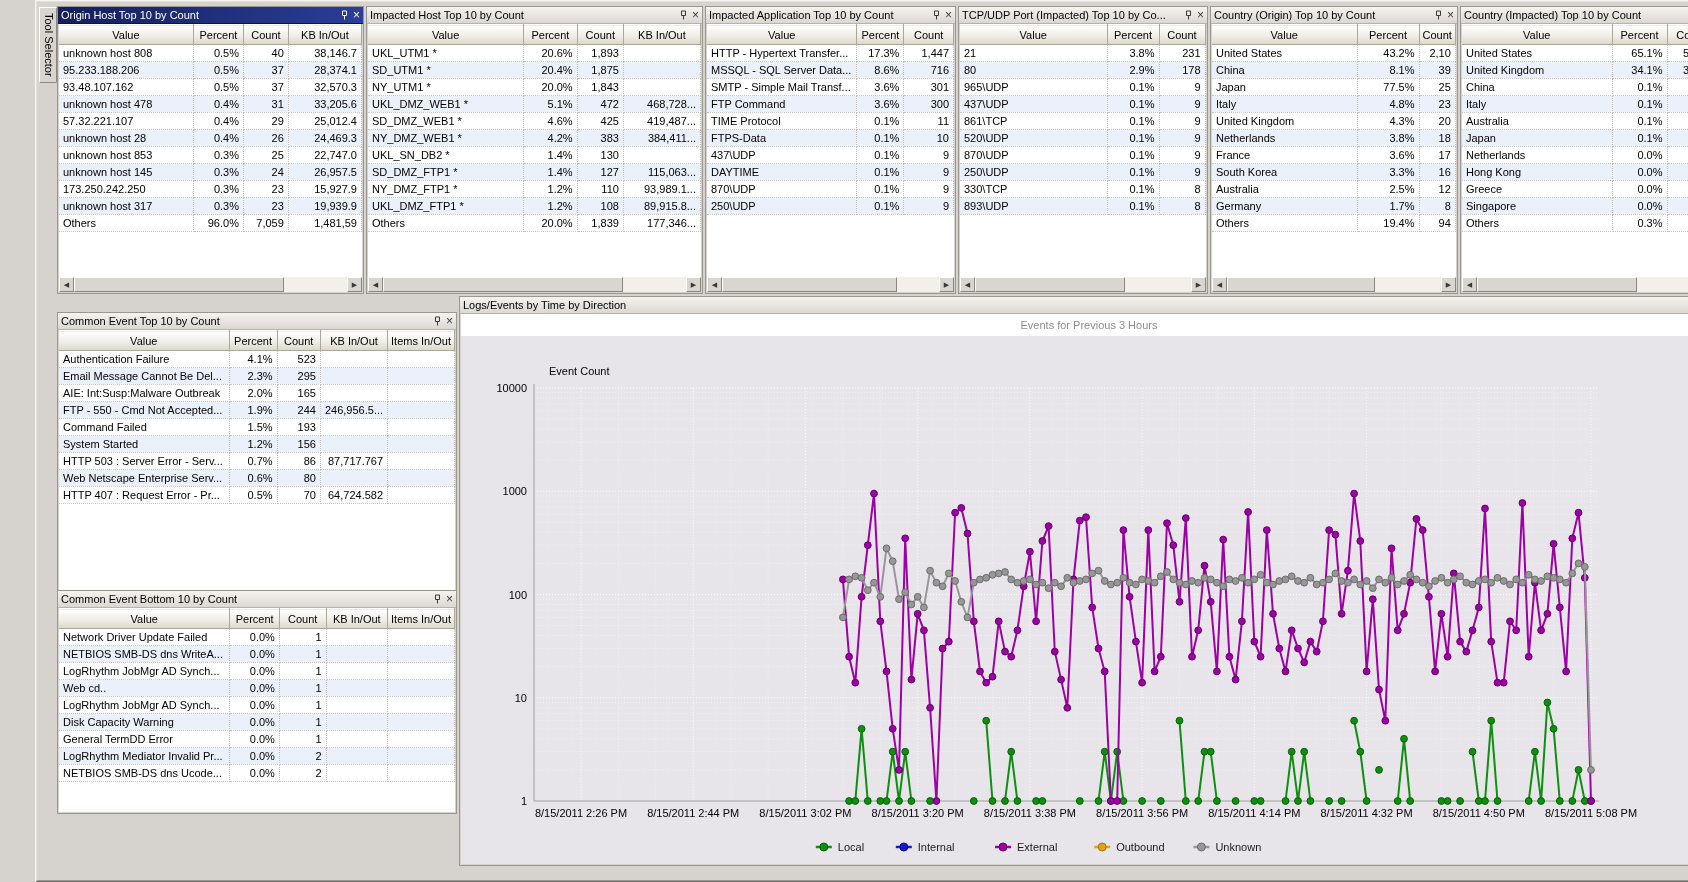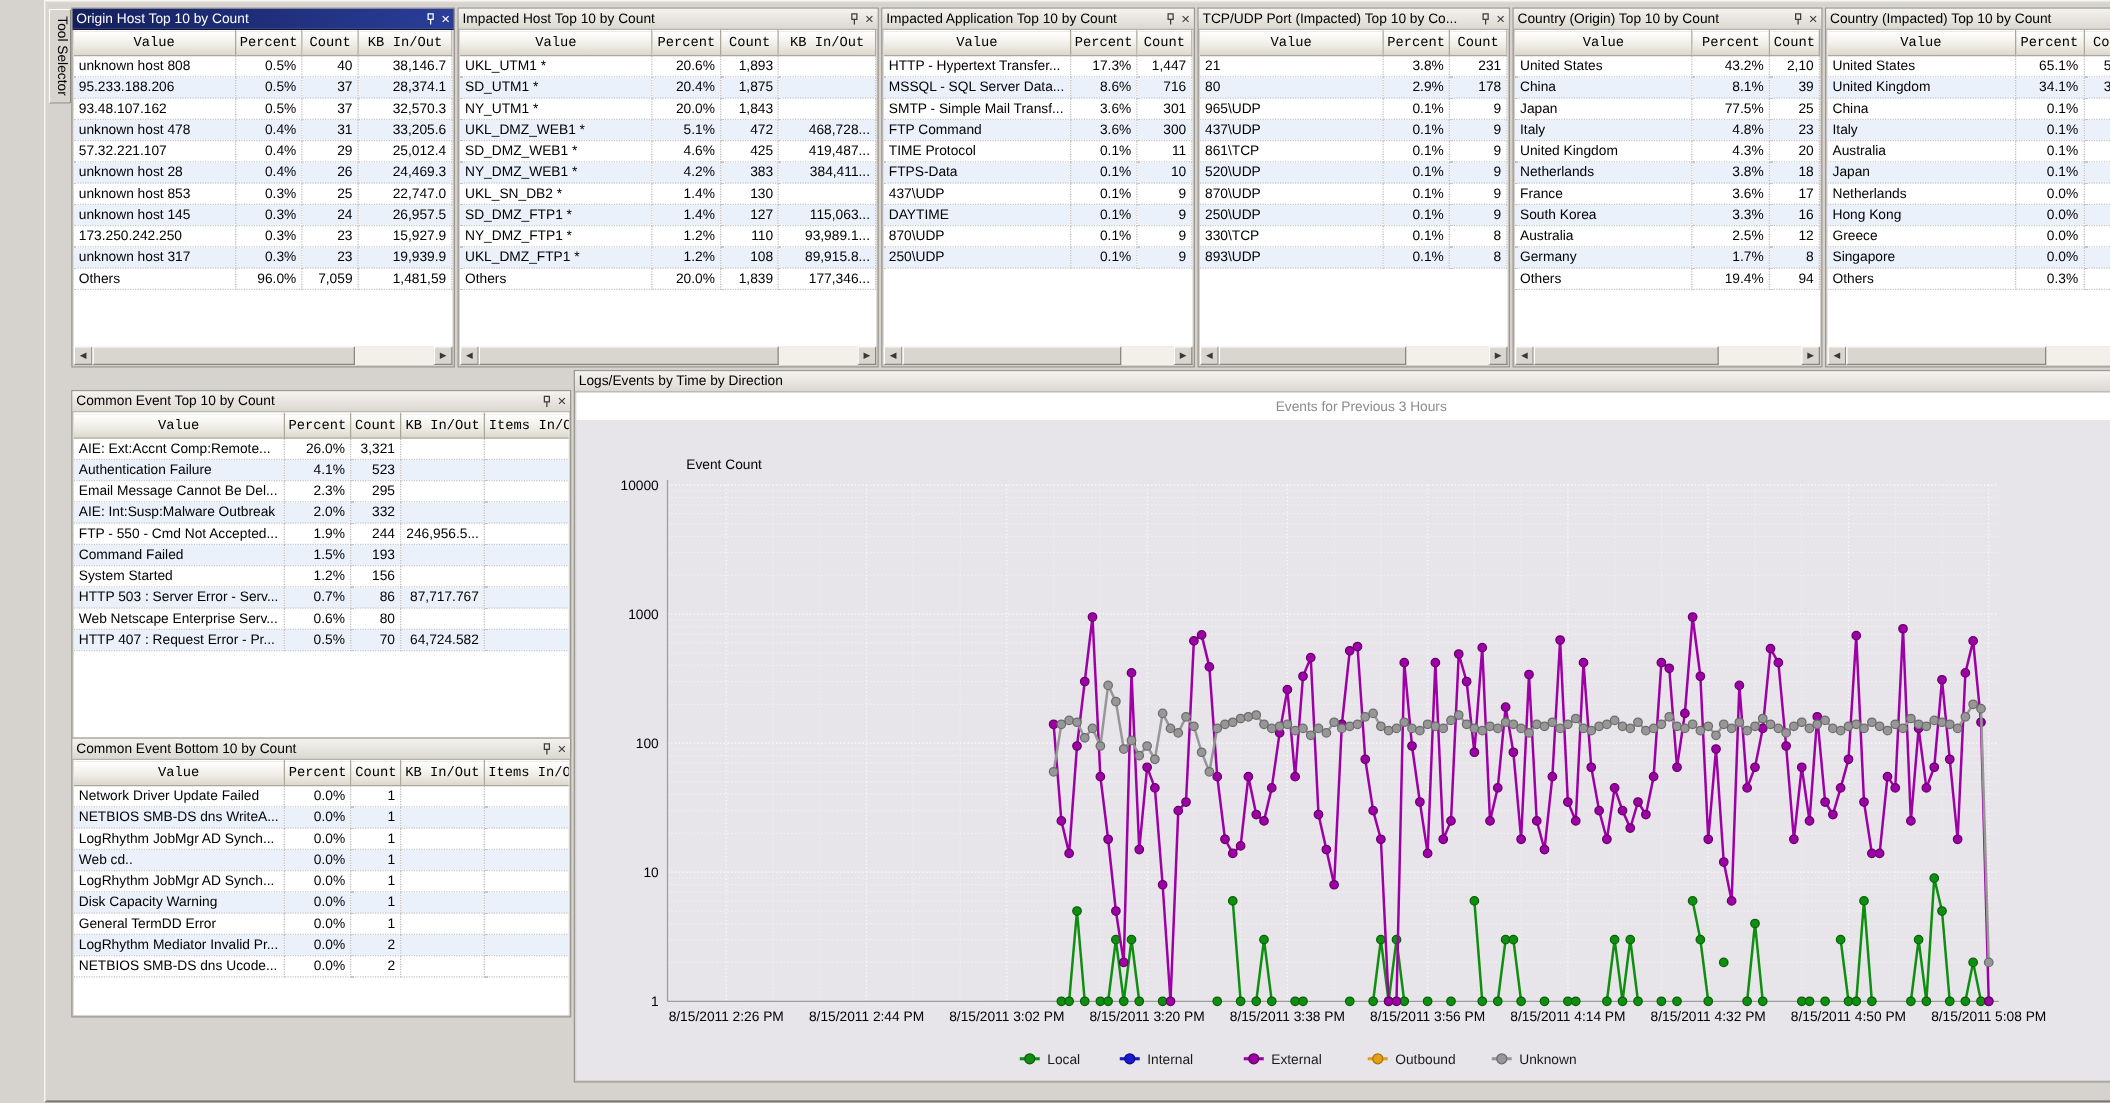--- a/index.html
+++ b/index.html
@@ -19,21 +19,21 @@
   .titlebar.active{background:linear-gradient(90deg,#141F5C,#2A3E99);color:#fff;border-bottom:1px solid #0d1440;}
   .titlebar .t{flex:1;white-space:nowrap;overflow:hidden;}
   .ticons{display:flex;align-items:center;gap:4px;color:#3d3b37;}
   .titlebar.active .ticons{color:#fff;}
   .close{font-size:12px;line-height:10px;cursor:default;}
   .content{position:absolute;top:17px;left:1px;right:1px;bottom:16px;background:#fff;overflow:hidden;}
   .content.noscroll{bottom:1px;}
   table{border-collapse:collapse;table-layout:fixed;font-size:11px;color:#000;}
   th{background:linear-gradient(180deg,#ffffff,#EFEDE6 55%,#DBD7CC);border-right:1px solid #aca899;
      border-bottom:1px solid #aca899;border-top:1px solid #fff;height:19px;font-weight:normal;
-     text-align:center;padding:0 3px;white-space:nowrap;overflow:hidden;font-family:Liberation Mono, monospace;}
+     text-align:center;padding:0 3px;white-space:nowrap;overflow:hidden;}
   td{height:16px;padding:0 4px;border-right:1px dotted #bdbdbd;border-bottom:1px dotted #c6c6c6;
      white-space:nowrap;overflow:hidden;}
   td.l{text-align:left;} td.r{text-align:right;}
   tbody tr:nth-child(even) td{background:#EAF1FA;}
   
   .hscroll{position:absolute;left:1px;right:1px;bottom:1px;height:15px;background:#F2F0E9;display:flex;}
   .sb-btn{width:15px;height:15px;box-sizing:border-box;background:#D9D6CF;text-align:center;
     border:1px solid;border-color:#ffffff #8a877f #8a877f #ffffff;font-size:7px;line-height:13px;color:#3a3833;}
   .sb-thumb{height:15px;box-sizing:border-box;background:#D9D6CF;
     border:1px solid;border-color:#ffffff #8a877f #8a877f #ffffff;}
@@ -636,44 +636,37 @@
             <tr>
               <th>Value</th>
               <th>Percent</th>
               <th>Count</th>
               <th>KB In/Out</th>
               <th>Items In/Out</th>
             </tr>
           </thead>
           <tbody>
             <tr>
-              <td class="l">AIE:  Ext:Accnt  Comp:Remote...</td>
-              <td class="r">26.0%</td>
-              <td class="r">3,321</td>
-              <td class="r"></td>
-              <td class="r"></td>
-            </tr>
-            <tr>
               <td class="l">Authentication Failure</td>
               <td class="r">4.1%</td>
               <td class="r">523</td>
               <td class="r"></td>
               <td class="r"></td>
             </tr>
             <tr>
               <td class="l">Email  Message Cannot Be Del...</td>
               <td class="r">2.3%</td>
               <td class="r">295</td>
               <td class="r"></td>
               <td class="r"></td>
             </tr>
             <tr>
               <td class="l">AIE: Int:Susp:Malware Outbreak</td>
               <td class="r">2.0%</td>
-              <td class="r">332</td>
+              <td class="r">165</td>
               <td class="r"></td>
               <td class="r"></td>
             </tr>
             <tr>
               <td class="l">FTP - 550 - Cmd Not Accepted...</td>
               <td class="r">1.9%</td>
               <td class="r">244</td>
               <td class="r">246,956.5...</td>
               <td class="r"></td>
             </tr>

